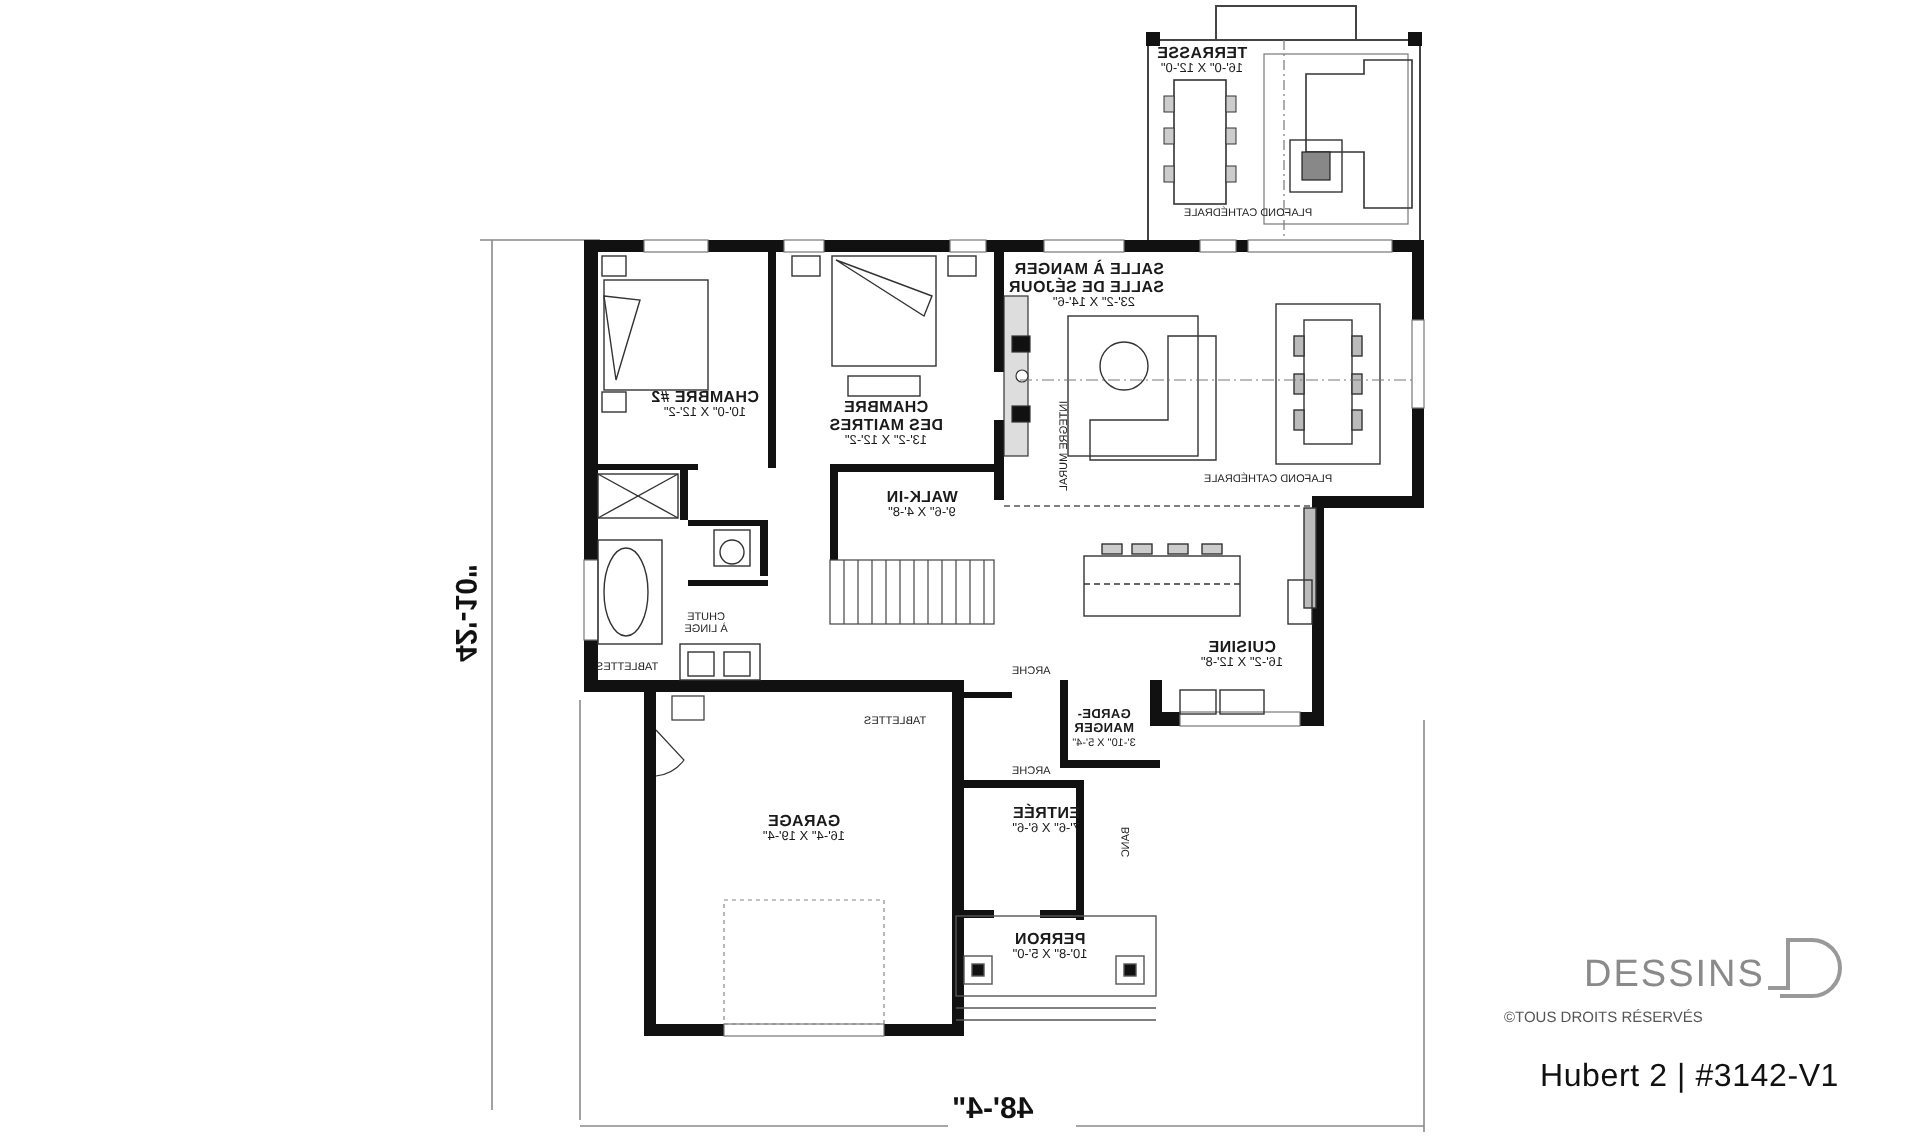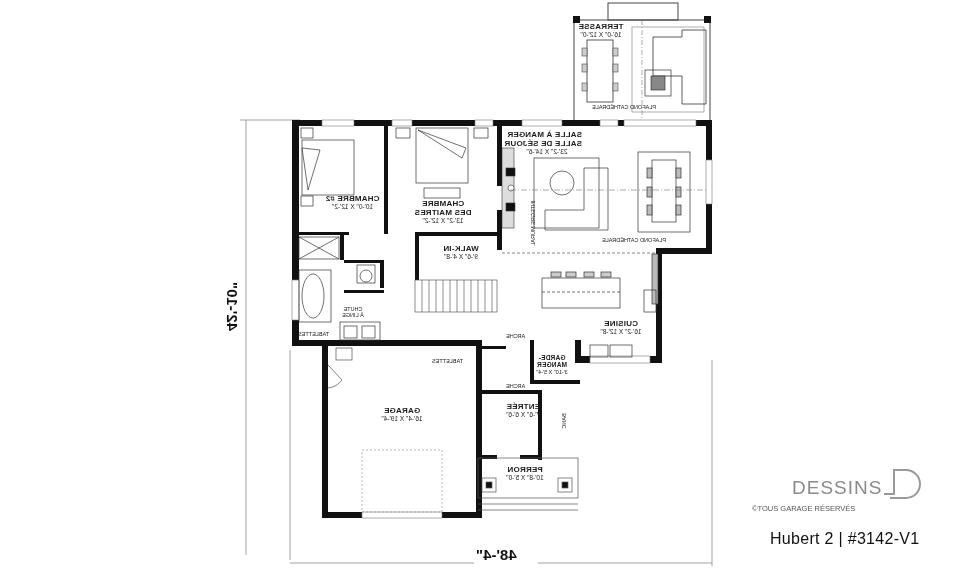--- a/index.html
+++ b/index.html
@@ -262,18 +262,18 @@
 <div class="lbl note" style="left:432px;top:358px;">TABLETTES</div>
 <div class="lbl note" style="left:506px;top:333px;">ARCHE</div>
 <div class="lbl note" style="left:506px;top:383px;">ARCHE</div>
 <div class="lbl note" style="left:556px;top:418px;transform:scaleX(-1) rotate(90deg);">BANC</div>
 
 <div class="dim-big" style="left:476px;top:546px;transform:scaleX(-1);">48'-4"</div>
 <div class="dim-big" style="left:208px;top:298px;transform:rotate(90deg) scaleX(-1);transform-origin:center;">42'-10"</div>
 
 <div class="logo">
   <div class="logo-line1">DESSINS</div>
-  <div class="logo-rights">©TOUS GARAGE RÉSERVÉS</div>
+  <div class="logo-rights">©TOUS DROITS RÉSERVÉS</div>
   <svg style="position:absolute;left:128px;top:2px;" width="42" height="36" viewBox="0 0 42 36">
     <path d="M4 28 H14 V4 H26 A14 14 0 0 1 26 32 H10" fill="none" stroke="#999" stroke-width="2"></path>
   </svg>
 </div>
 <div class="plan-id">Hubert 2 | #3142-V1</div>
 
 </body></html>

